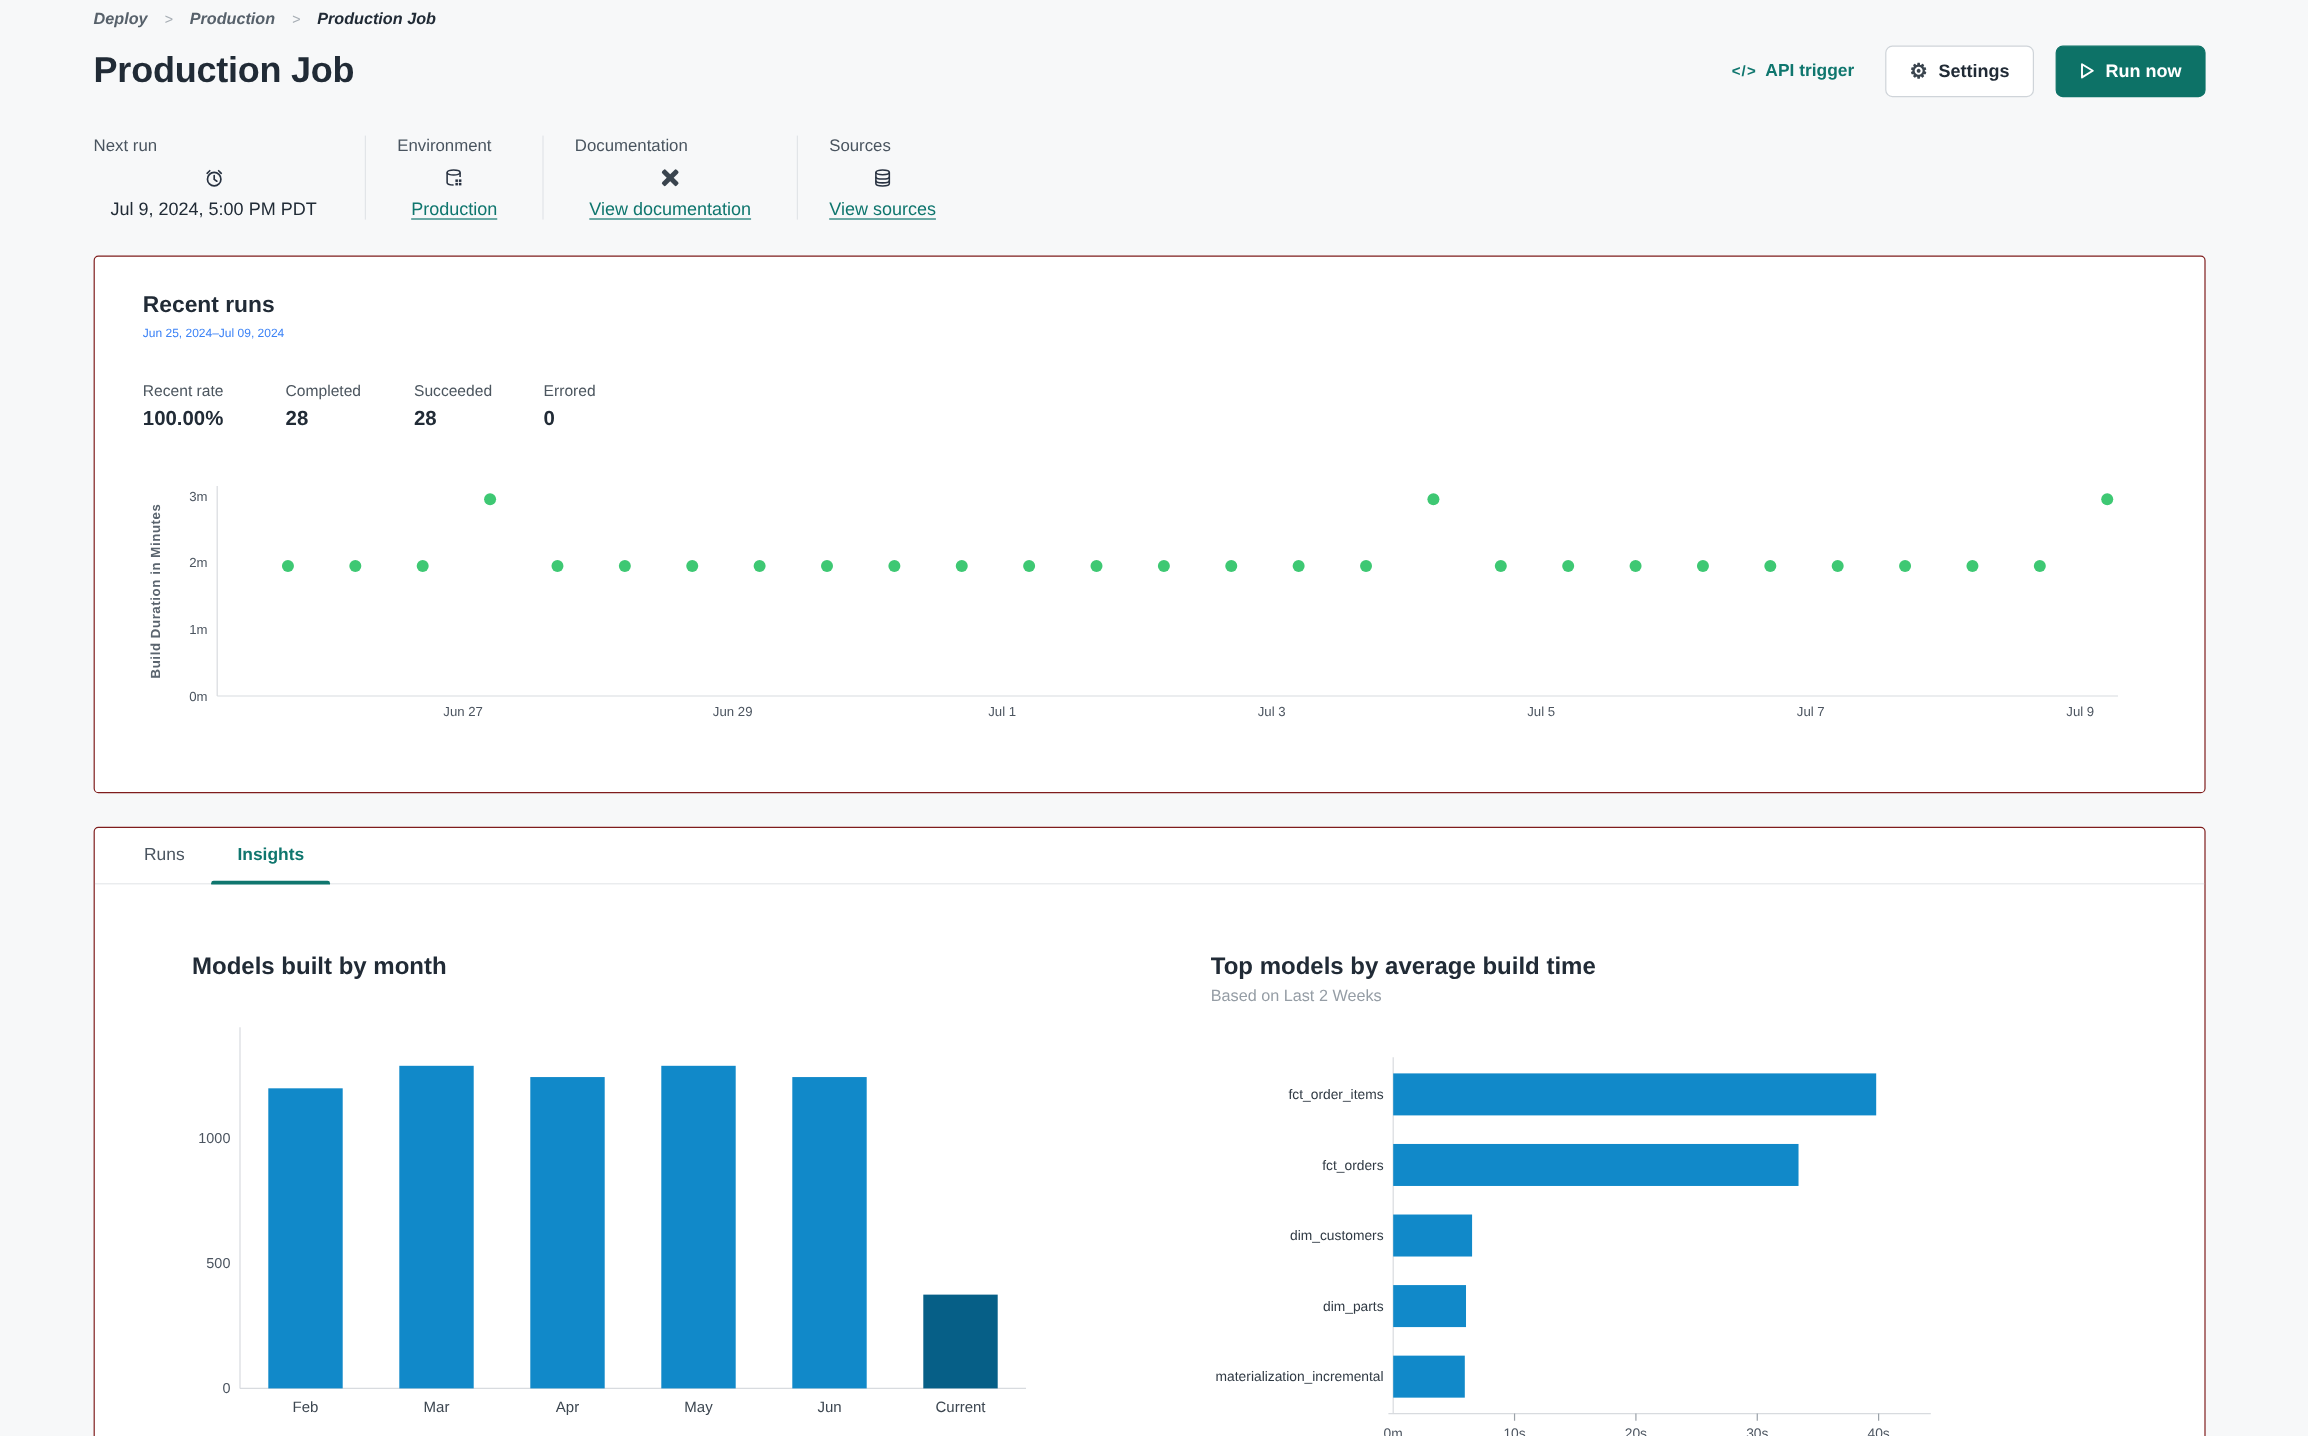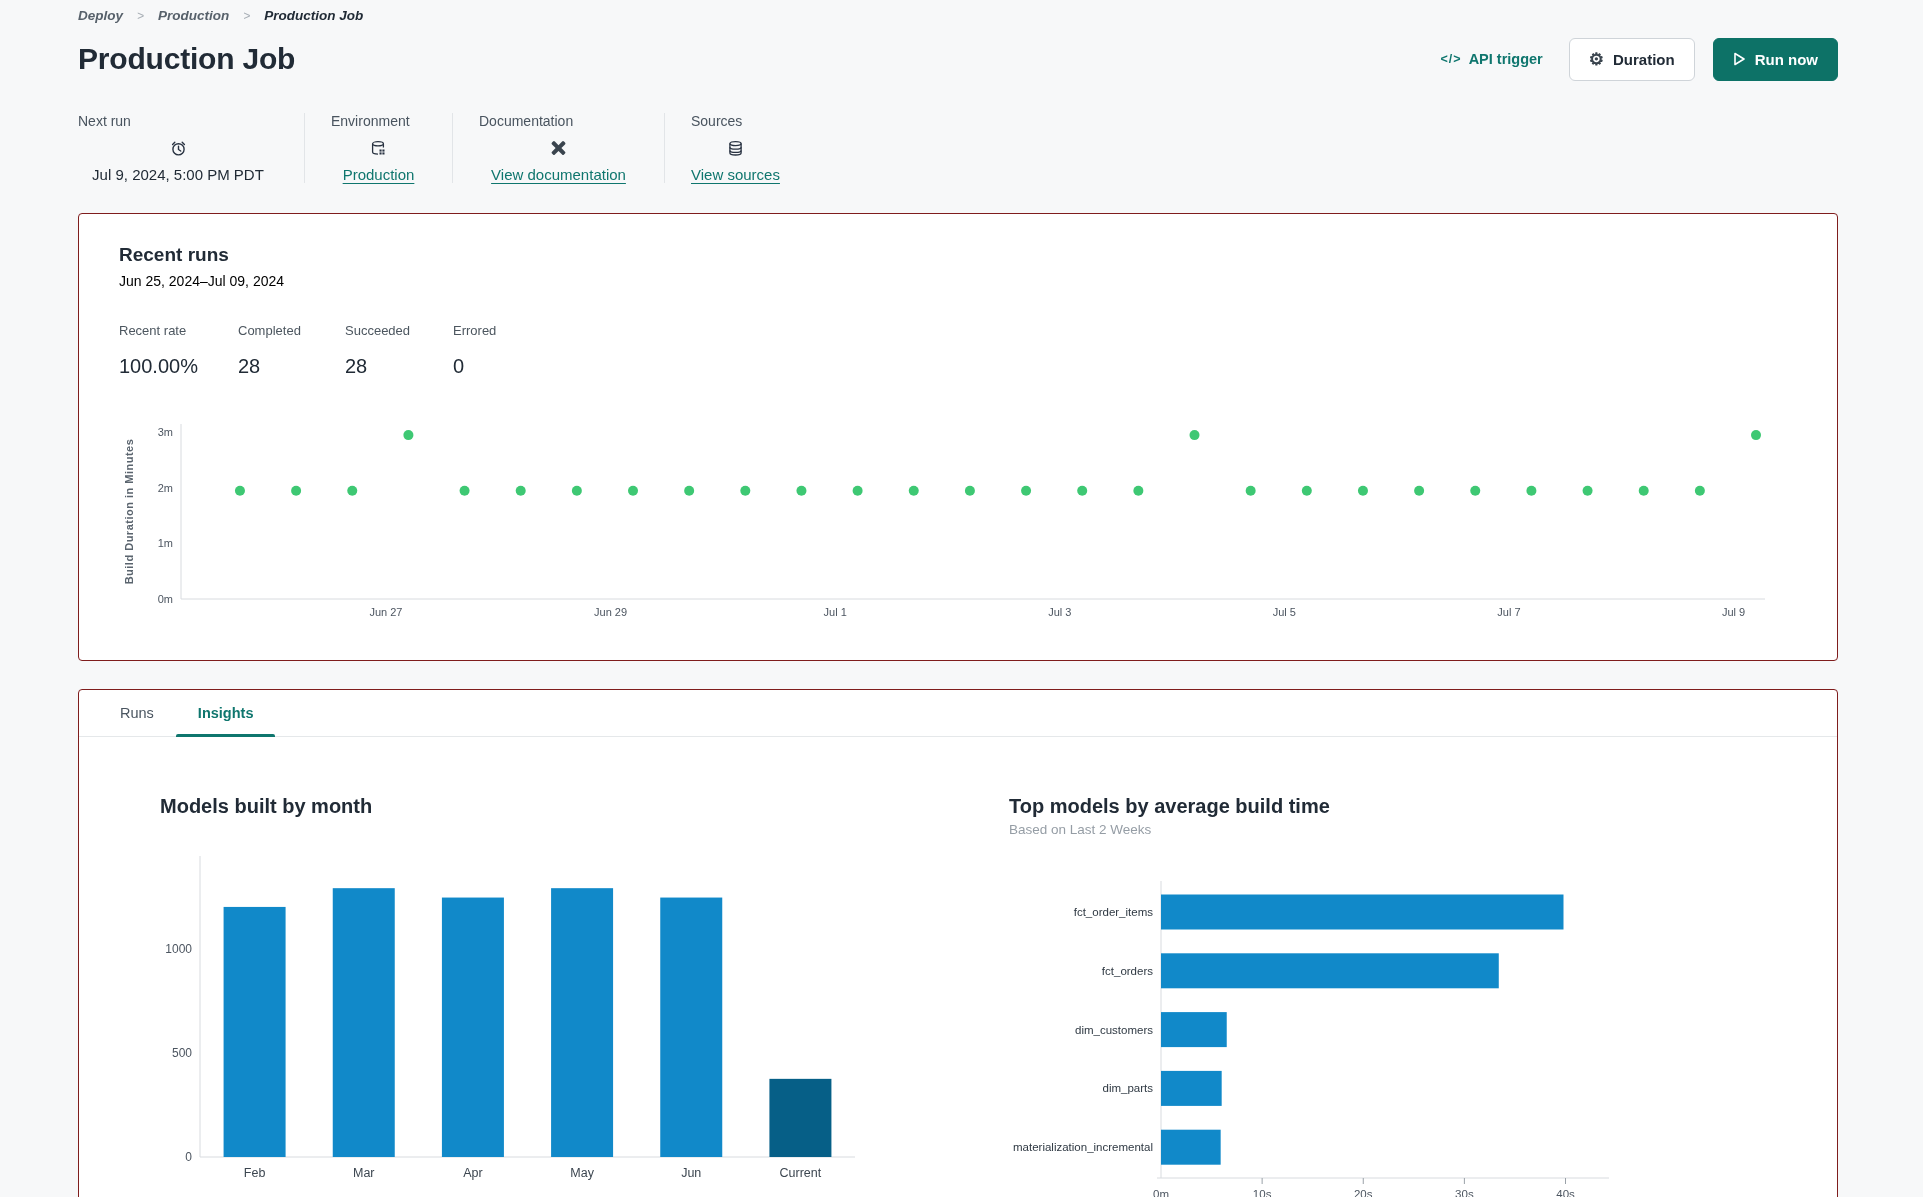--- a/index.html
+++ b/index.html
@@ -33,25 +33,25 @@
   .meta-col.c2 { width:212px; }
   .meta-label { font-size:14px; color:#49545f; }
   .meta-value { display:flex; align-items:center; gap:9px; margin-top:11px; font-size:15px; color:#212b36; font-weight:500; white-space:nowrap;flex-direction:column; }
   .meta-link { color:#0f766e; text-decoration:underline; text-underline-offset:3px; cursor:pointer; }
   .micon { flex:0 0 auto; display:block; }
 
   
   .card { background:#ffffff; border:1px solid #7f1d1d; border-radius:4px; }
   .card-recent { margin-top:30px; height:448px; padding:30px 40px 24px; }
   .card-title { font-size:19px; font-weight:700; color:#212b36; }
-  .date-range { margin-top:7px; font-size:14px; color:#000000; }
+  .date-range { margin-top:7px; font-size:10px; color:#3b82f6; }
   .stats-row { display:flex; margin-top:34px; }
   .stat.s0 { width:119px; } .stat.s1 { width:107px; } .stat.s2 { width:108px; }
   .stat-label { font-size:13px; color:#4c565f; }
-  .stat-value { margin-top:17px; font-size:20px; font-weight:400; color:#212b36; }
+  .stat-value { margin-top:6px; font-size:17px; font-weight:700; color:#212b36; }
   .scatter-wrap { margin-top:46px; }
 
   
   .card-insights { margin-top:28px; height:527px; overflow:hidden; }
   .tabbar { display:flex; align-items:stretch; height:47px; border-bottom:1px solid #e5e8ea; padding-left:19px; }
   .tab { display:flex; align-items:center; padding:0 22px; font-size:14.5px; color:#4a5560; cursor:pointer; position:relative; }
   .tab.active { color:#0f766e; font-weight:700; }
   .tab.active .tab-underline { position:absolute; left:0; right:0; bottom:-1px; height:3px; background:#0f766e; border-radius:2px 2px 0 0; }
   .charts-row { display:grid; grid-template-columns:849px 1fr; padding:58px 20px 0 81px; }
   .chart-title { font-size:20px; font-weight:700; color:#212b36; }
@@ -76,21 +76,21 @@
 
   <div class="header-row">
     <div class="page-title">Production Job</div>
     <div class="header-actions">
       <div class="api-trigger">
         <span class="api-glyph">&lt;/&gt;</span>
         <span>API trigger</span>
       </div>
       <button class="btn btn-secondary">
         <span class="gear">⚙</span>
-        <span>Duration</span>
+        <span>Settings</span>
       </button>
       <button class="btn btn-primary">
         <svg width="13" height="14" viewBox="0 0 13 14">
           <path d="M2 1.5 L11 7 L2 12.5 Z" fill="none" stroke="#ffffff" stroke-width="1.6" stroke-linejoin="round"></path>
         </svg>
         <span>Run now</span>
       </button>
     </div>
   </div>
 

